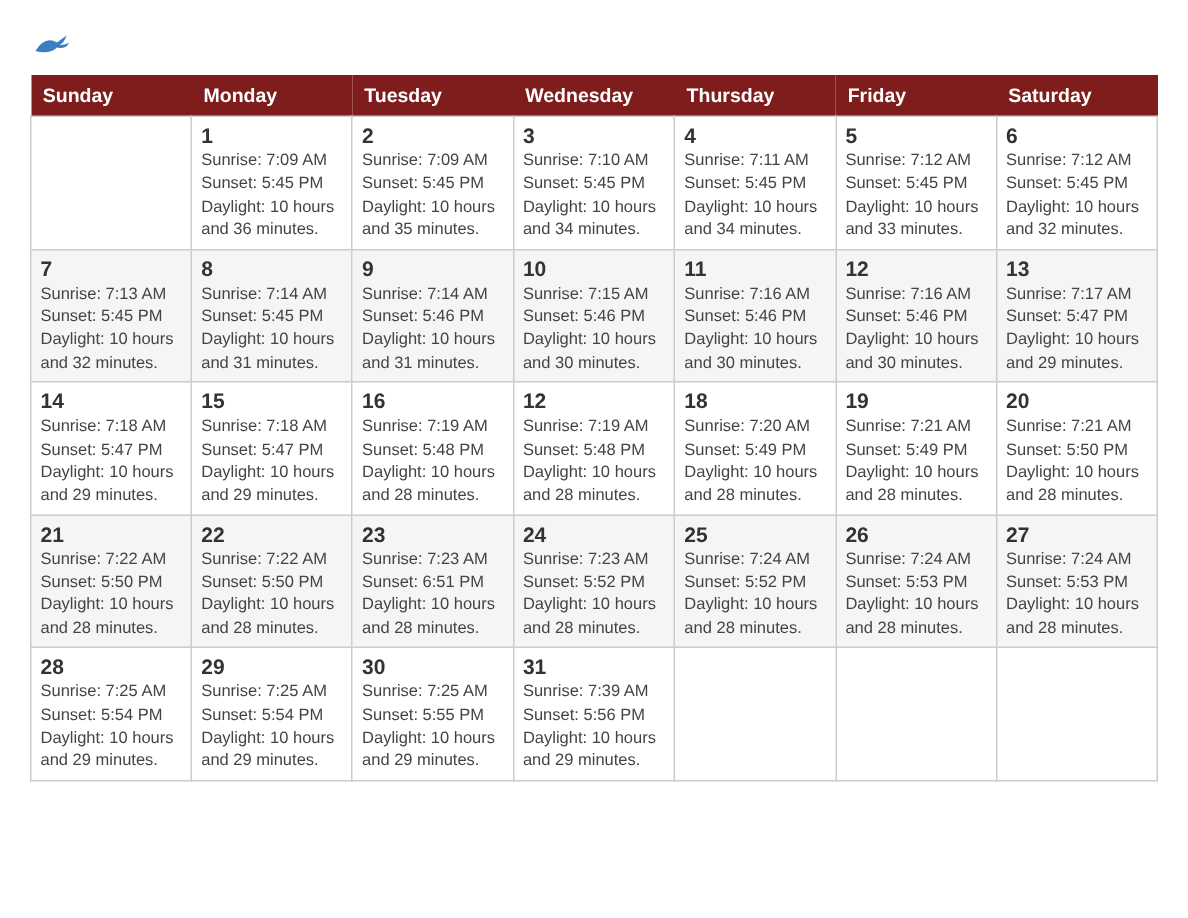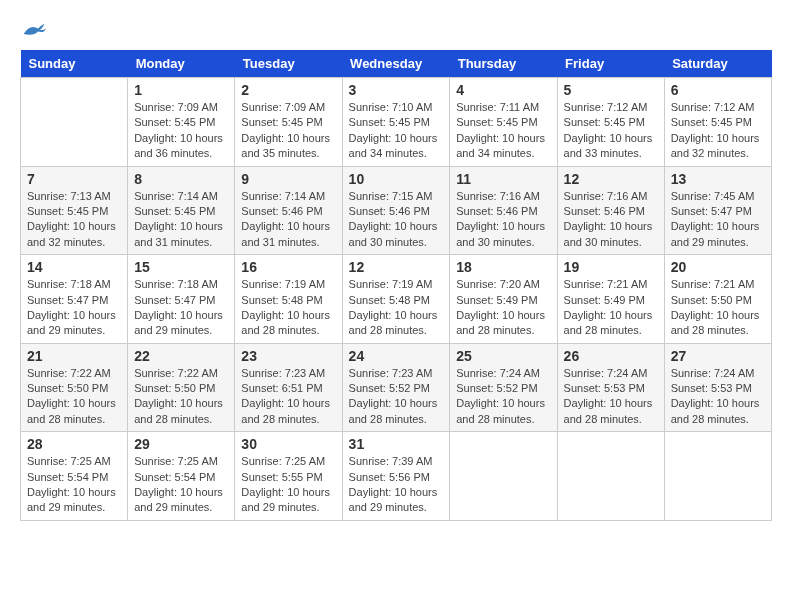--- a/index.html
+++ b/index.html
@@ -51,21 +51,21 @@
     .location {
       font-size: 16px;
       color: #555;
     }
     .calendar {
       width: 100%;
       border-collapse: collapse;
       font-size: 11px;
     }
     .calendar th {
-      background-color: #1d4ed8;
+      background-color: #7f1d1d;
       color: #fff;
       text-align: left;
       padding: 6px 8px;
       font-size: 13px;
       font-weight: bold;
     }
     .calendar td {
       border: 1px solid #ccc;
       vertical-align: top;
       padding: 4px 6px;
@@ -222,21 +222,21 @@
           <span class="day-number">12</span>
           <div class="day-info">
             <span>Sunrise: 7:16 AM</span><br>
             <span>Sunset: 5:46 PM</span><br>
             <span>Daylight: 10 hours and 30 minutes.</span>
           </div>
         </td>
         <td>
           <span class="day-number">13</span>
           <div class="day-info">
-            <span>Sunrise: 7:45 AM</span><br>
+            <span>Sunrise: 7:17 AM</span><br>
             <span>Sunset: 5:47 PM</span><br>
             <span>Daylight: 10 hours and 29 minutes.</span>
           </div>
         </td>
       </tr>
       <tr>
         <td>
           <span class="day-number">14</span>
           <div class="day-info">
             <span>Sunrise: 7:18 AM</span><br>

